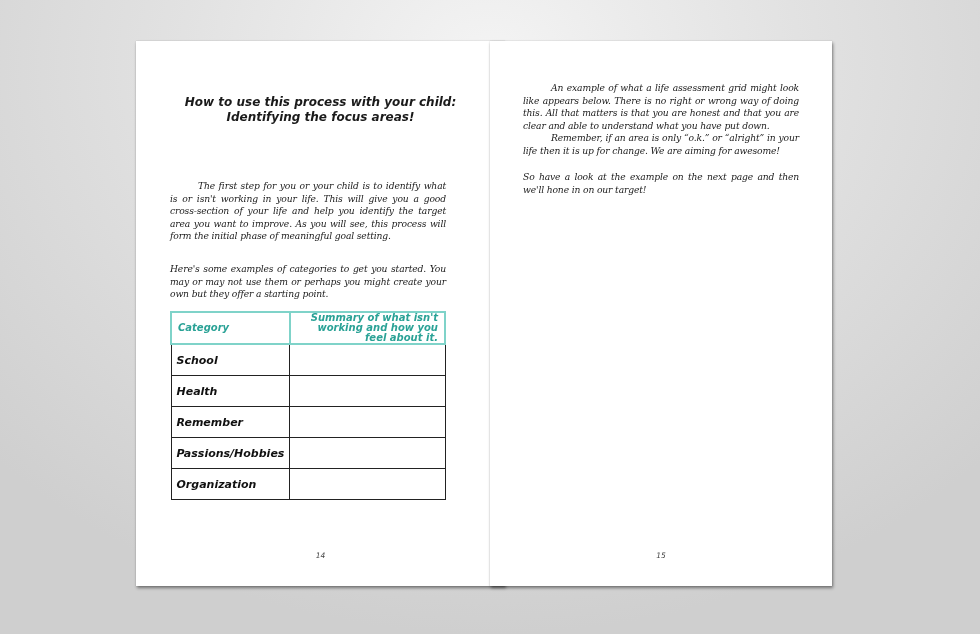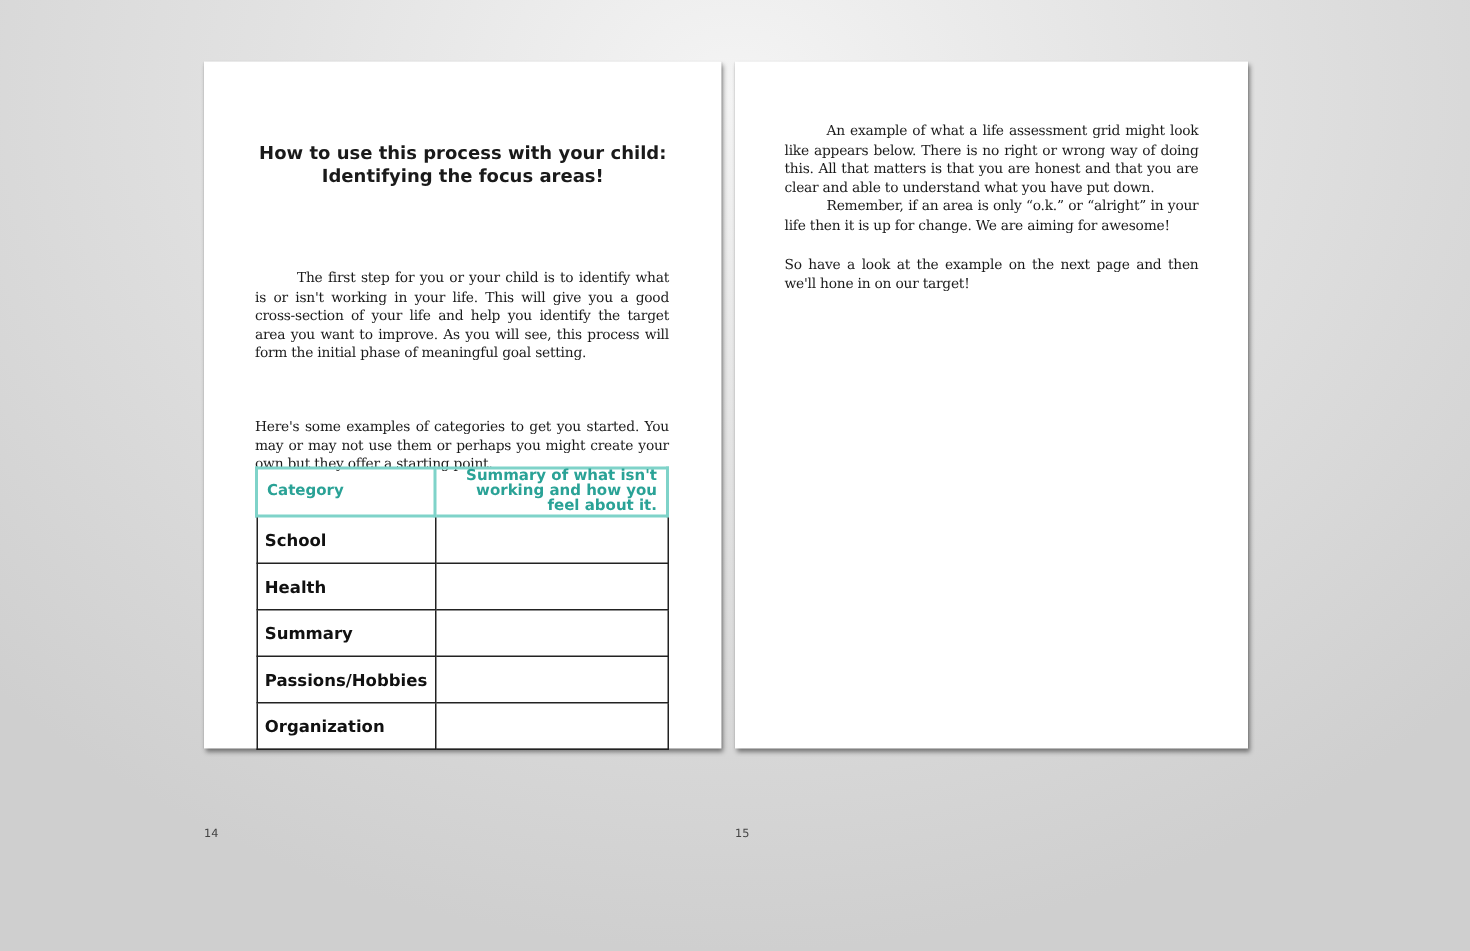--- a/index.html
+++ b/index.html
@@ -2,54 +2,55 @@
 <html><head>
 <meta charset="utf-8">
 <style>
   html, body { margin:0; padding:0; }
   body {
     width:980px; height:634px; overflow:hidden; position:relative;
     background: radial-gradient(ellipse 70% 90% at 50% 10%, #f4f4f4 0%, #e2e2e2 45%, #cfcfcf 100%);
     font-family: "DejaVu Serif", serif;
   }
   .page {
-    position:absolute; top:41px; height:458px; background:#fff;
+    position:absolute; top:41px; height:545px; background:#fff;
     box-shadow: 1px 2px 3px rgba(0,0,0,0.45), 0 0 1px rgba(0,0,0,0.2);
+    font-style: italic;
   }
-  #page-left { left:136px; width:345px; }
+  #page-left { left:136px; width:345px;padding-left:24px; }
   #page-right { left:490px; width:342px; }
   .title {
     position:absolute; left:0; right:0; top:54px; text-align:center;
     font-family:"DejaVu Sans", sans-serif; font-weight:bold; font-size:12px; line-height:15px; color:#1a1a1a;
   }
   .body-text {
     position:absolute; font-size:9.2px; line-height:12.5px; color:#1a1a1a; text-align:justify;
     letter-spacing:-0.15px;
   }
   .body-text p { margin:0; }
   .indent { text-indent:28px; }
   #intro { left:34px; top:126px; width:276px; }
   #para1 { left:34px; top:139px; width:276px; }
-  #para2 { left:34px; top:238px; width:276px; }
+  #para2 { left:34px; top:222px; width:276px; }
 
   table.grid {
     position:absolute; left:34px; top:270px; width:276px; border-collapse:collapse;
     font-family:"DejaVu Sans", sans-serif;
   }
   table.grid th {
     border:2px solid #7fd3c9; color:#2aa296; font-size:10px; font-weight:bold;
     height:22px; padding:0 6px; line-height:10px;
   }
   table.grid th.c1 { text-align:left; width:75px; }
   table.grid th.c2 { text-align:right; }
   table.grid td {
     border:1.5px solid #222; height:30px; font-size:11px; font-weight:bold; color:#111; padding:0 5px;
   }
   .pagenum {
-    position:absolute; left:0; right:0; top:510px; text-align:left;
+    position:absolute; left:0; right:0; top:510px; text-align:center;
     font-family:"DejaVu Sans", sans-serif; font-size:7.5px; color:#444;
   }
   #right-text { left:33px; top:41px; width:276px; }
   #right-text2 { left:33px; top:130px; width:276px; }
 </style>
 </head>
 <body>
 
 <div class="page" id="page-left">
   <div class="title">
@@ -73,21 +74,21 @@
     <tbody>
       <tr>
         <td>School</td>
         <td></td>
       </tr>
       <tr>
         <td>Health</td>
         <td></td>
       </tr>
       <tr>
-        <td>Summary</td>
+        <td>Remember</td>
         <td></td>
       </tr>
       <tr>
         <td>Passions/Hobbies</td>
         <td></td>
       </tr>
       <tr>
         <td>Organization</td>
         <td></td>
       </tr>

